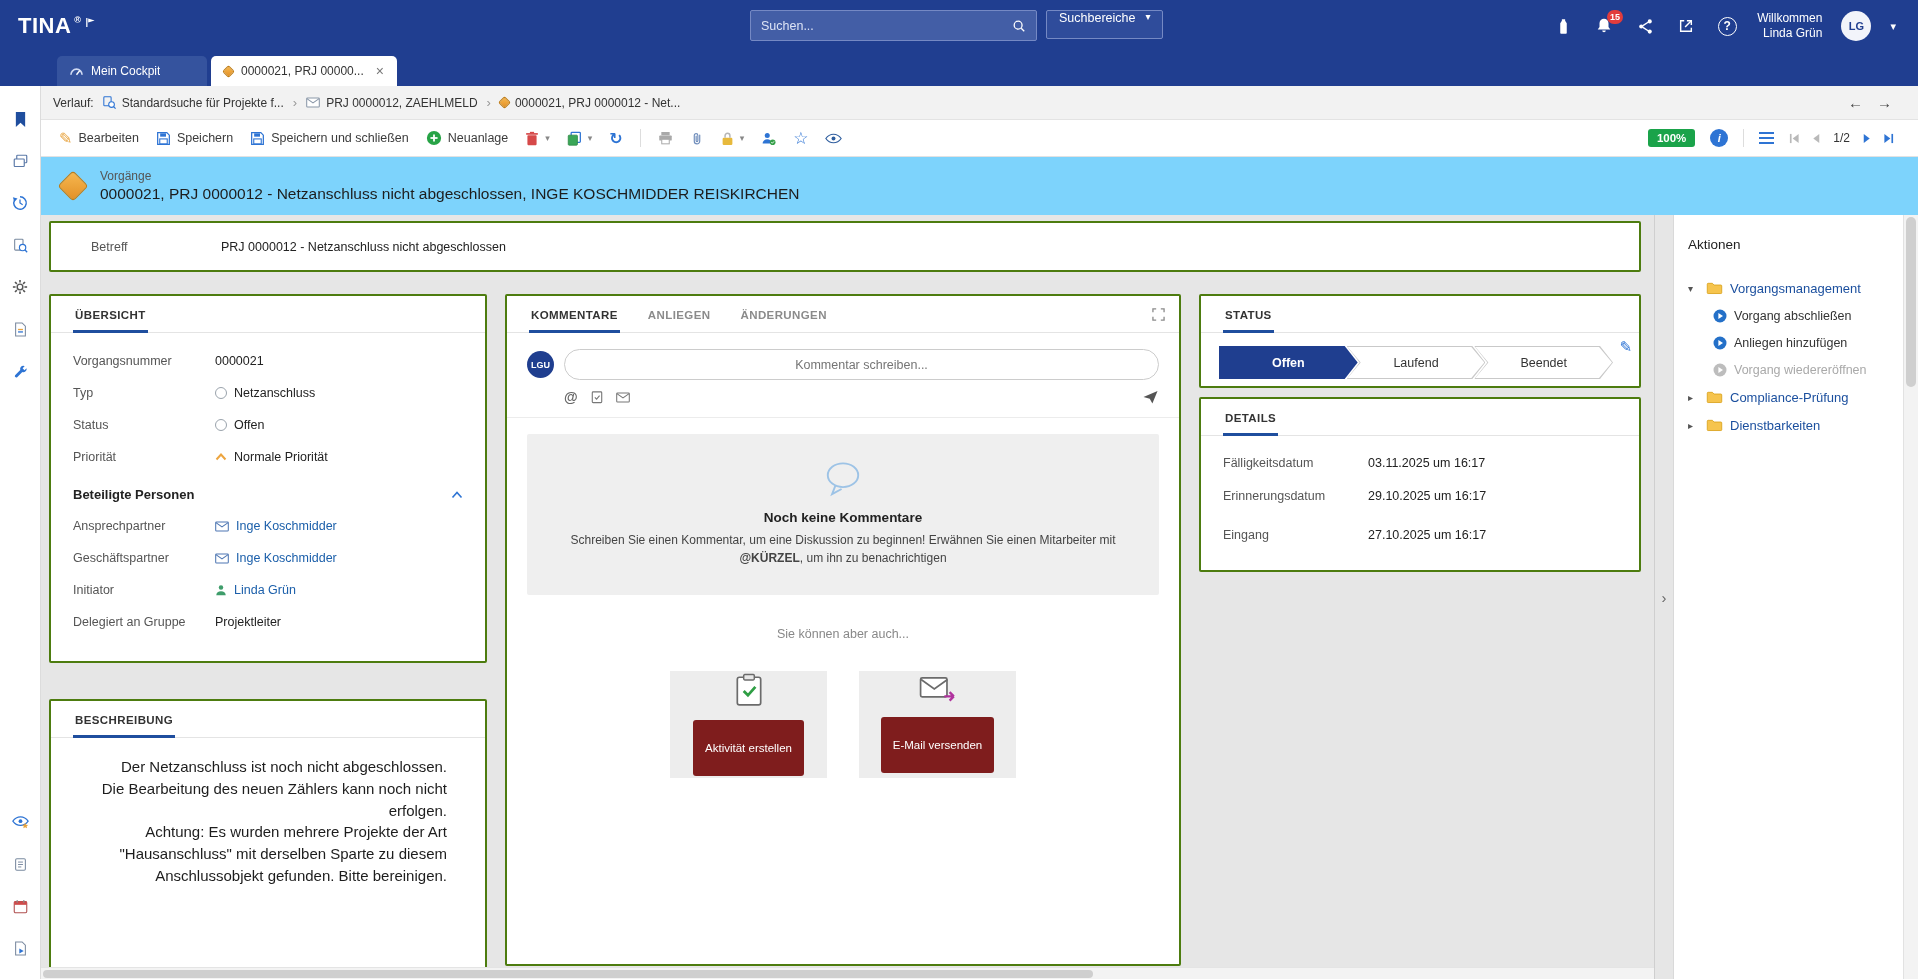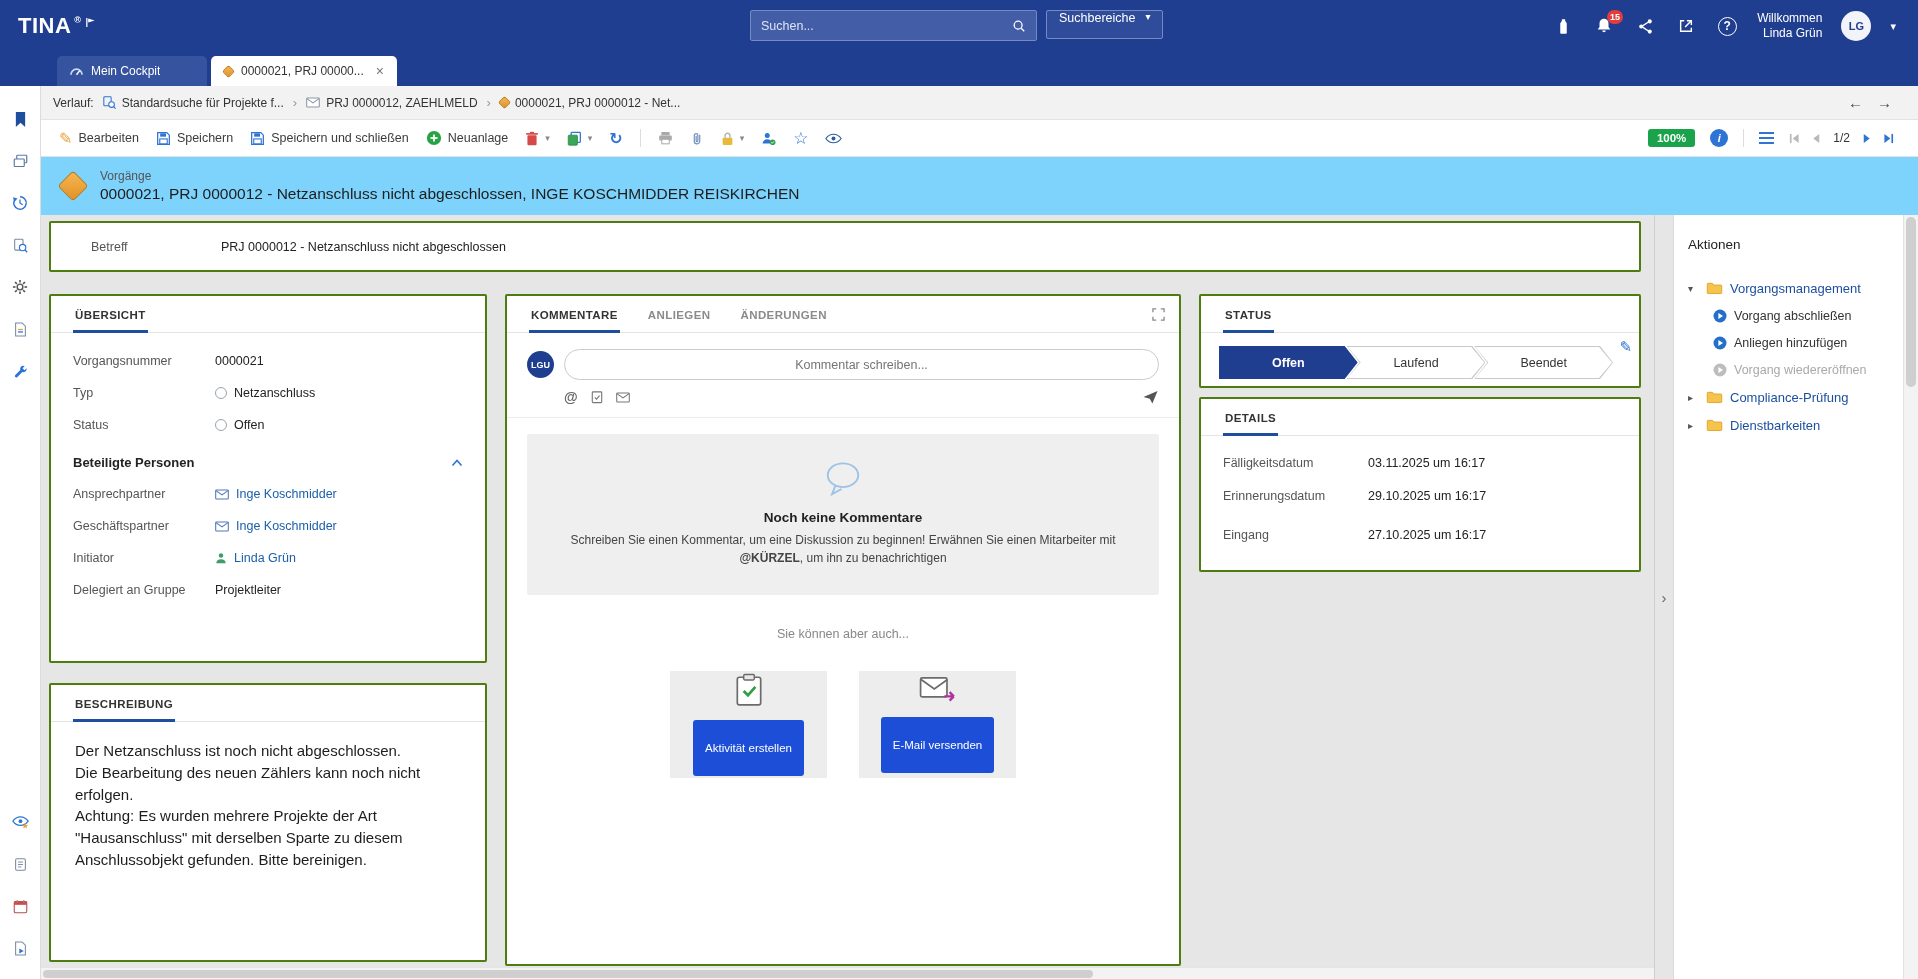--- a/index.html
+++ b/index.html
@@ -79,59 +79,59 @@
   .ph-text .eyebrow { font-size: 12px; color: #555; margin-bottom: 2px; }
   .ph-text .title { font-size: 15.5px; color: #1d1d1d; }
 
   
   .content { flex: 1; display: flex; min-height: 0; background: #e6e6e6; }
   .content-main { flex: 1; min-width: 0; padding: 6px 0 0 8px; position: relative; }
   .card { background: #fff; border: 2px solid #4d7c0f; border-radius: 2px; }
   .subject-card { width: 1592px; height: 51px; display: flex; align-items: center; padding: 0 24px 0 40px; }
   .subject-label { width: 130px; color: #555; }
   .columns { display: flex; gap: 18px; margin-top: 22px; width: 1592px; align-items: flex-start; }
-  .col-left { width: 438px; display: flex; flex-direction: column; gap: 20px; }
+  .col-left { width: 438px; display: flex; flex-direction: column; gap: 36px; }
   .col-mid { flex: 1; min-width: 0; }
   .col-right { width: 442px; display: flex; flex-direction: column; gap: 9px; }
 
   .card-tabs { display: flex; gap: 26px; padding: 0 22px; border-bottom: 1px solid #e4e4e4; }
   .card-tab { padding: 13px 2px 9px; font-size: 11.5px; font-weight: 700; letter-spacing: .4px; color: #8b8b8b; border-bottom: 3px solid transparent; margin-bottom: -1px; cursor: pointer; }
   .card-tab.active { color: #333; border-color: #1f4e9e; }
 
   
   .overview-card { height: 369px; }
   .ov-body { padding-top: 12px; }
   .frow { display: flex; align-items: center; min-height: 32px; padding: 0 22px; }
   .flabel { width: 142px; color: #555; flex-shrink: 0; }
   .fval { display: flex; align-items: center; gap: 7px; color: #222; }
   .radio { width: 12px; height: 12px; border: 1.5px solid #9aa3ac; border-radius: 50%; flex-shrink: 0; }
   .people-head { display: flex; align-items: center; justify-content: space-between; padding: 0 22px; margin: 14px 0 8px; font-weight: 700; font-size: 13px; color: #222; }
   .link { color: #1b5faa; cursor: pointer; }
 
   
-  .description-card { height: 279px; }
+  .description-card { height: 279px; text-align: right; }
   .desc-text { padding: 18px 24px; font-size: 15px; line-height: 1.45; color: #1d1d1d; white-space: pre-line; max-width: 420px; }
 
   
   .comments-card { height: 672px; display: flex; flex-direction: column; position: relative; }
   .expand-btn { position: absolute; right: 14px; top: 12px; cursor: pointer; }
   .composer { padding: 16px 20px 0; display: flex; gap: 10px; align-items: center; }
   .comp-avatar { width: 27px; height: 27px; border-radius: 50%; background: #1f3e8f; color: #fff; font-size: 9px; font-weight: 700; display: flex; align-items: center; justify-content: center; flex-shrink: 0; }
   .comp-input { flex: 1; height: 31px; border: 1px solid #ccc; border-radius: 16px; padding: 0 14px; font-size: 12.5px; color: #333; outline: none; font-family: inherit; text-align: center; }
   .comp-tools { display: flex; align-items: center; gap: 13px; padding: 9px 20px 12px 57px; border-bottom: 1px solid #ececec; }
   .comp-at { color: #666; font-size: 14px; font-weight: 700; cursor: pointer; }
   .comp-send { margin-left: auto; cursor: pointer; }
   .empty-panel { margin: 16px 20px 0; background: #efefef; border-radius: 2px; padding: 26px 40px 28px; text-align: center; }
   .empty-panel svg { margin: 0 auto; }
   .empty-title { font-weight: 700; font-size: 13.5px; margin: 12px 0 6px; color: #222; }
   .empty-text { font-size: 12px; color: #444; line-height: 1.5; max-width: 620px; margin: 0 auto; }
   .also { text-align: center; color: #888; margin-top: 32px; font-size: 12.5px; }
   .tiles { display: flex; justify-content: center; gap: 32px; margin-top: 30px; }
   .tile { width: 157px; height: 107px; background: #ededed; display: flex; flex-direction: column; align-items: center; justify-content: center; gap: 13px; cursor: pointer; }
-  .tile-btn { background: #1d4ed8; color: #fff; font-size: 11.5px; padding: 22px 12px; border-radius: 3px; border: none; cursor: pointer; font-family: inherit; text-align: right; }
+  .tile-btn { background: #7f1d1d; color: #fff; font-size: 11.5px; padding: 22px 12px; border-radius: 3px; border: none; cursor: pointer; font-family: inherit; text-align: right; }
 
   
   .status-card { height: 94px; position: relative; }
   .steps { display: flex; padding: 13px 26px 0 18px; }
   .step { flex: 1; height: 33px; position: relative; margin-left: -11px; }
   .step:first-child { margin-left: 0; }
   .step .shape { position: absolute; inset: 0; background: #c9c9c9; }
   .step .inner { position: absolute; inset: 1px; background: #fff; }
   .step .lbl { position: absolute; inset: 0; display: flex; align-items: center; justify-content: center; font-size: 12.5px; color: #333; }
   .step.first .shape, .step.first .inner { clip-path: polygon(0 0, calc(100% - 13px) 0, 100% 50%, calc(100% - 13px) 100%, 0 100%); }
@@ -535,20 +535,31 @@
                       <span>Netzanschluss</span>
                     </div>
                 </div>
                 <div class="frow">
                   <div class="flabel">Status</div>
                   <div class="fval">
                       <span class="radio"></span>
                       <span>Offen</span>
                     </div>
                 </div>
+                <div class="frow">
+                  <div class="flabel">Priorität</div>
+                  <div class="fval">
+                    <span>
+                        <svg viewBox="0 0 12 8" width="12" height="8">
+                          <polyline points="1.5,6.5 6,1.5 10.5,6.5" fill="none" stroke="#eda53f" stroke-width="2"></polyline>
+                        </svg>
+                      </span>
+                    <span>Normale Priorität</span>
+                  </div>
+                </div>
                 <div class="people-head">
                   <span>Beteiligte Personen</span>
                   <span>
                       <svg viewBox="0 0 12 8" width="12" height="8">
                         <polyline points="1.5,6.5 6,1.5 10.5,6.5" fill="none" stroke="#2e74d4" stroke-width="1.6"></polyline>
                       </svg>
                     </span>
                 </div>
                 <div class="frow">
                   <div class="flabel">Ansprechpartner</div>

